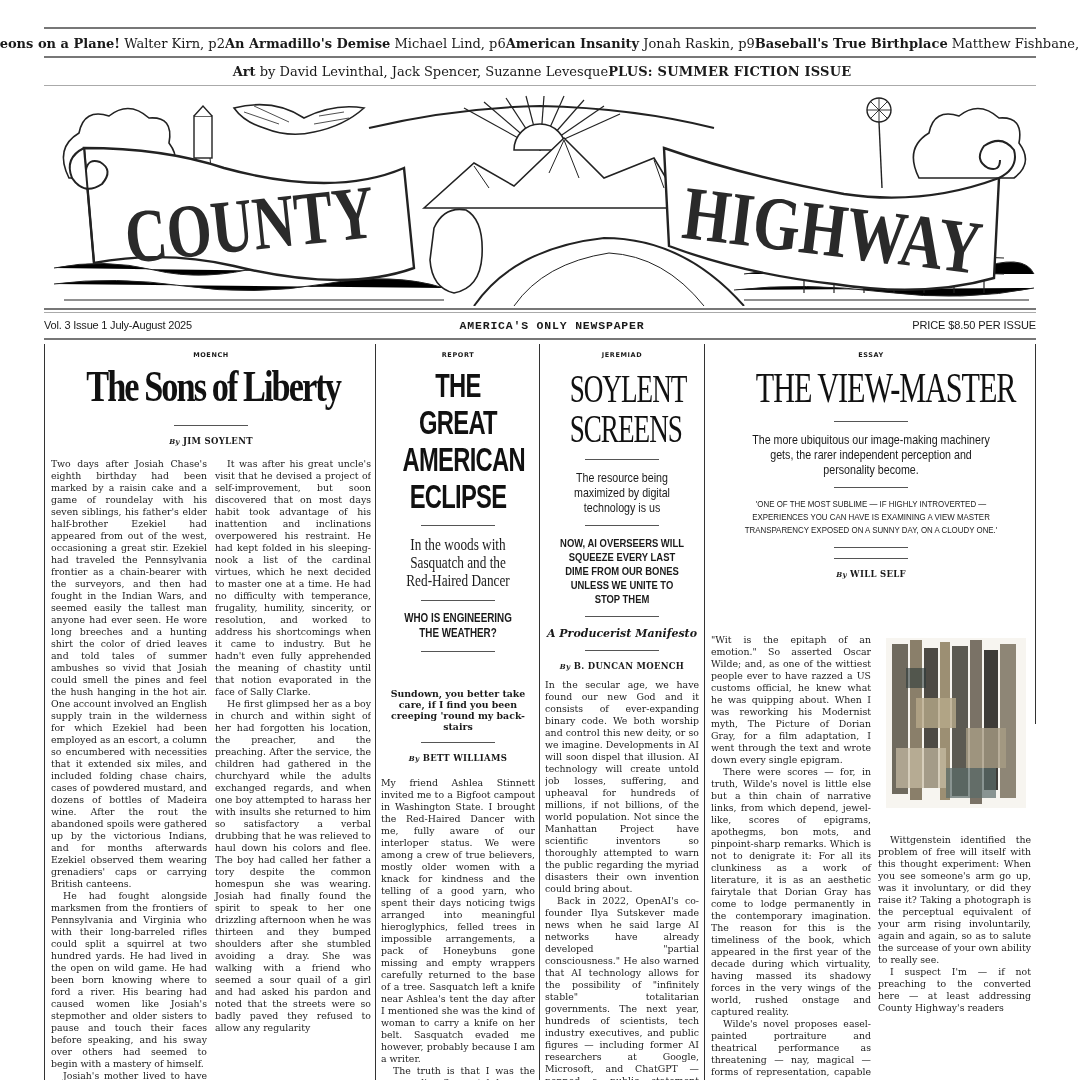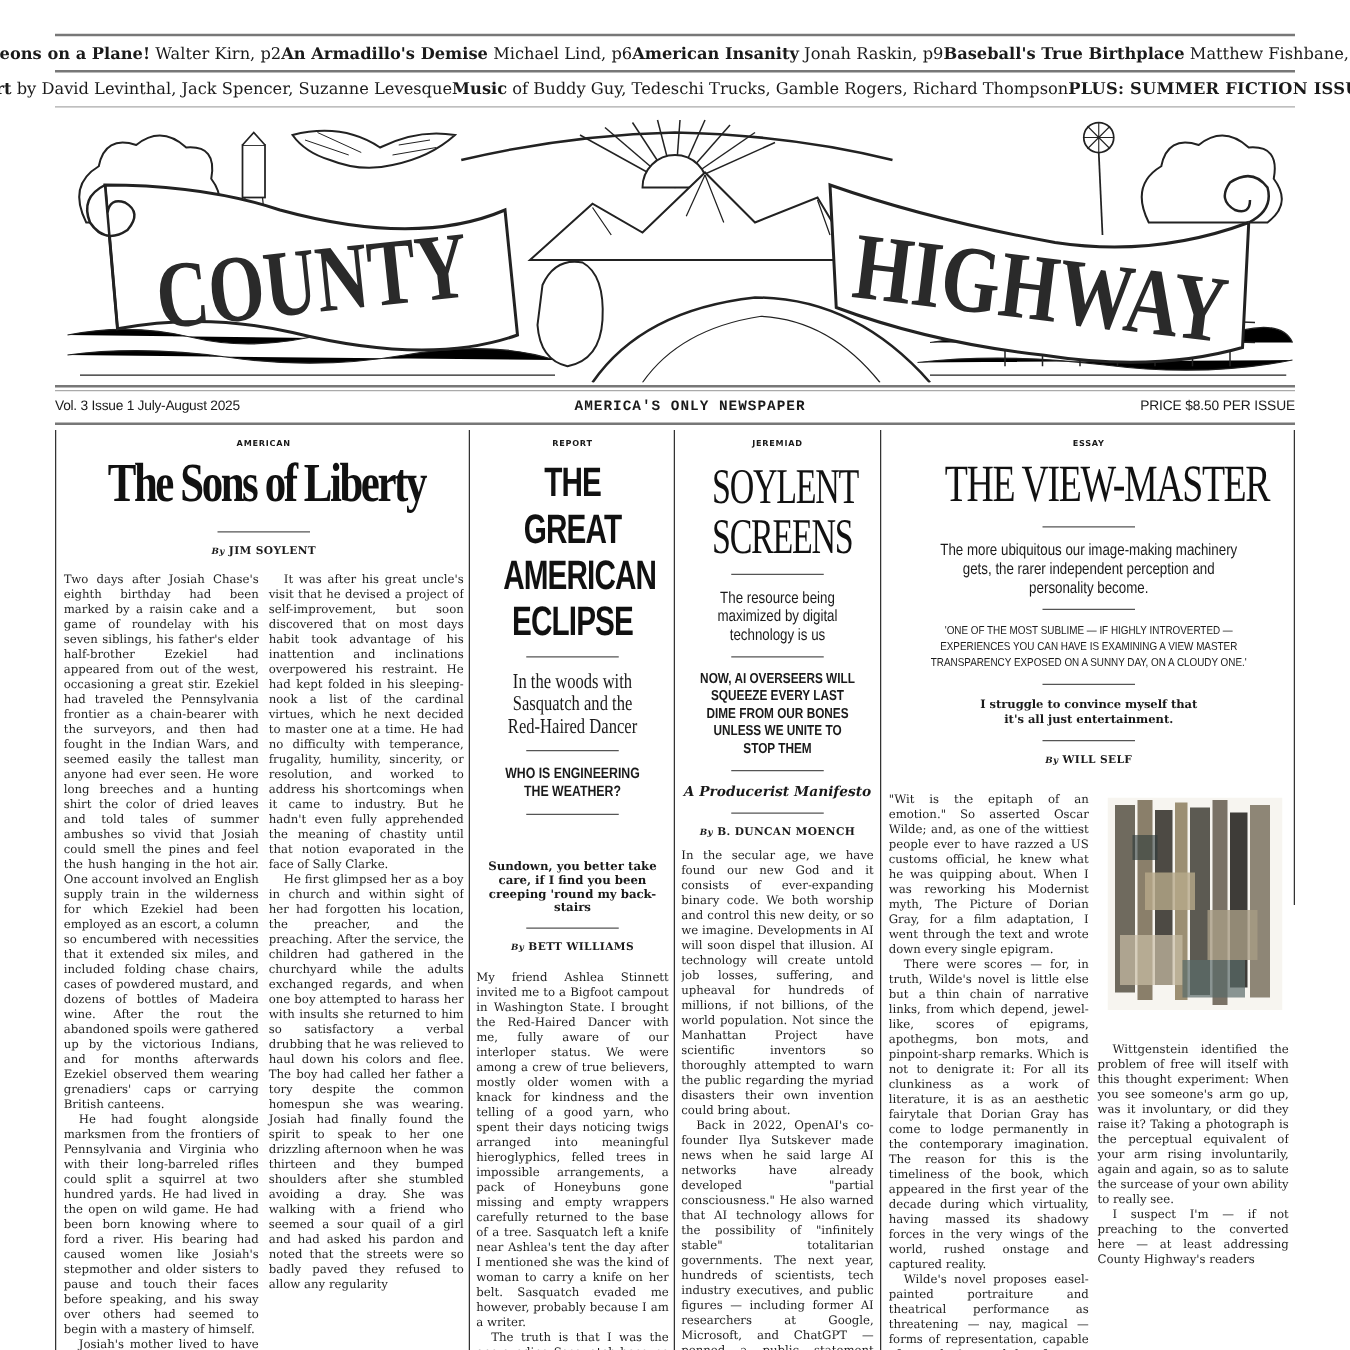--- a/index.html
+++ b/index.html
@@ -59,21 +59,20 @@
   <span class="item"><b>Pigeons on a Plane!</b> <span>Walter Kirn, p2</span></span>
   <span class="item"><b>An Armadillo's Demise</b> <span>Michael Lind, p6</span></span>
   <span class="item"><b>American Insanity</b> <span>Jonah Raskin, p9</span></span>
   <span class="item"><b>Baseball's True Birthplace</b> <span>Matthew Fishbane, p11</span></span>
 </div>
 
 <div class="rule-thick" style="top:56px;"></div>
 
 <div class="teaser-row" style="top:64px;">
   <span class="item"><b>Art</b> <span>by David Levinthal, Jack Spencer, Suzanne Levesque</span></span>
-  <span class="item"><b>Music</b> <span>of Buddy Guy, Tedeschi Trucks, Gamble Rogers, Richard Thompson</span></span>
   <span class="item plus">PLUS: SUMMER FICTION ISSUE</span>
 </div>
 
 <div class="rule-thin" style="top:85px;"></div>
 
 <div class="masthead">
   <svg viewBox="0 0 992 218" xmlns="http://www.w3.org/2000/svg">
 
     <g stroke="#222" stroke-width="1.2">
       <line x1="496" y1="62" x2="420" y2="20"></line>
@@ -161,21 +160,21 @@
 <div class="rule-thick" style="top:338px;"></div>
 
 <div class="columns">
   <div class="vline" style="left:0;"></div>
   <div class="vline" style="left:331px;"></div>
   <div class="vline" style="left:495px;"></div>
   <div class="vline" style="left:660px;"></div>
   <div class="vline" style="left:991px; height:380px;"></div>
 
   <div class="col" style="left:7px; width:320px;">
-    <div class="kicker">AMERICAN</div>
+    <div class="kicker">MOENCH</div>
     <div class="headline h-sons">The Sons of Liberty</div>
     <div class="sep" style="margin-top:14px;"></div>
     <div class="byline"><i>By</i> <span>JIM SOYLENT</span></div>
     <div class="two-col body-text" style="margin-top:12px;">
       <div>
         <p class="first">Two days after Josiah Chase's eighth birthday had been marked by a raisin cake and a game of roundelay with his seven siblings, his father's elder half-brother Ezekiel had appeared from out of the west, occasioning a great stir. Ezekiel had traveled the Pennsylvania frontier as a chain-bearer with the surveyors, and then had fought in the Indian Wars, and seemed easily the tallest man anyone had ever seen. He wore long breeches and a hunting shirt the color of dried leaves and told tales of summer ambushes so vivid that Josiah could smell the pines and feel the hush hanging in the hot air. One account involved an English supply train in the wilderness for which Ezekiel had been employed as an escort, a column so encumbered with necessities that it extended six miles, and included folding chase chairs, cases of powdered mustard, and dozens of bottles of Madeira wine. After the rout the abandoned spoils were gathered up by the victorious Indians, and for months afterwards Ezekiel observed them wearing grenadiers' caps or carrying British canteens.</p>
         <p>He had fought alongside marksmen from the frontiers of Pennsylvania and Virginia who with their long-barreled rifles could split a squirrel at two hundred yards. He had lived in the open on wild game. He had been born knowing where to ford a river. His bearing had caused women like Josiah's stepmother and older sisters to pause and touch their faces before speaking, and his sway over others had seemed to begin with a mastery of himself.</p>
         <p>Josiah's mother lived to have nine children, of whom he was</p>
       </div>
       <div>
@@ -220,21 +219,20 @@
   </div>
 
   <div class="col" style="left:667px; width:320px;">
     <div class="kicker">ESSAY</div>
     <div class="headline h-view">THE VIEW-MASTER</div>
     <div class="sep"></div>
     <div class="deck-cond" style="font-size:13px; line-height:15px; padding:0 12px;">The more ubiquitous our image-making machinery gets, the rarer independent perception and personality become.</div>
     <div class="sep"></div>
     <div class="deck-cond" style="font-size:9.2px; line-height:13px; padding:0 6px; transform:scaleX(0.86);">'ONE OF THE MOST SUBLIME — IF HIGHLY INTROVERTED — EXPERIENCES YOU CAN HAVE IS EXAMINING A VIEW MASTER TRANSPARENCY EXPOSED ON A SUNNY DAY, ON A CLOUDY ONE.'</div>
     <div class="sep"></div>
-    <div class="deck-serif" style="font-size:9.2px; line-height:12px; padding:0 70px;">I struggle to convince myself that it's all just entertainment.</div>
     <div class="sep"></div>
     <div class="byline"><i>By</i> <span>WILL SELF</span></div>
 
     <div class="body-text" style="position:absolute; left:0; top:290px; width:160px;">
       <p class="first">"Wit is the epitaph of an emotion." So asserted Oscar Wilde; and, as one of the wittiest people ever to have razzed a US customs official, he knew what he was quipping about. When I was reworking his Modernist myth, The Picture of Dorian Gray, for a film adaptation, I went through the text and wrote down every single epigram.</p>
       <p>There were scores — for, in truth, Wilde's novel is little else but a thin chain of narrative links, from which depend, jewel-like, scores of epigrams, apothegms, bon mots, and pinpoint-sharp remarks. Which is not to denigrate it: For all its clunkiness as a work of literature, it is as an aesthetic fairytale that Dorian Gray has come to lodge permanently in the contemporary imagination. The reason for this is the timeliness of the book, which appeared in the first year of the decade during which virtuality, having massed its shadowy forces in the very wings of the world, rushed onstage and captured reality.</p>
       <p>Wilde's novel proposes easel-painted portraiture and theatrical performance as threatening — nay, magical — forms of representation, capable of reproducing, and therefore</p>
     </div>
 
     <div class="artwork">

